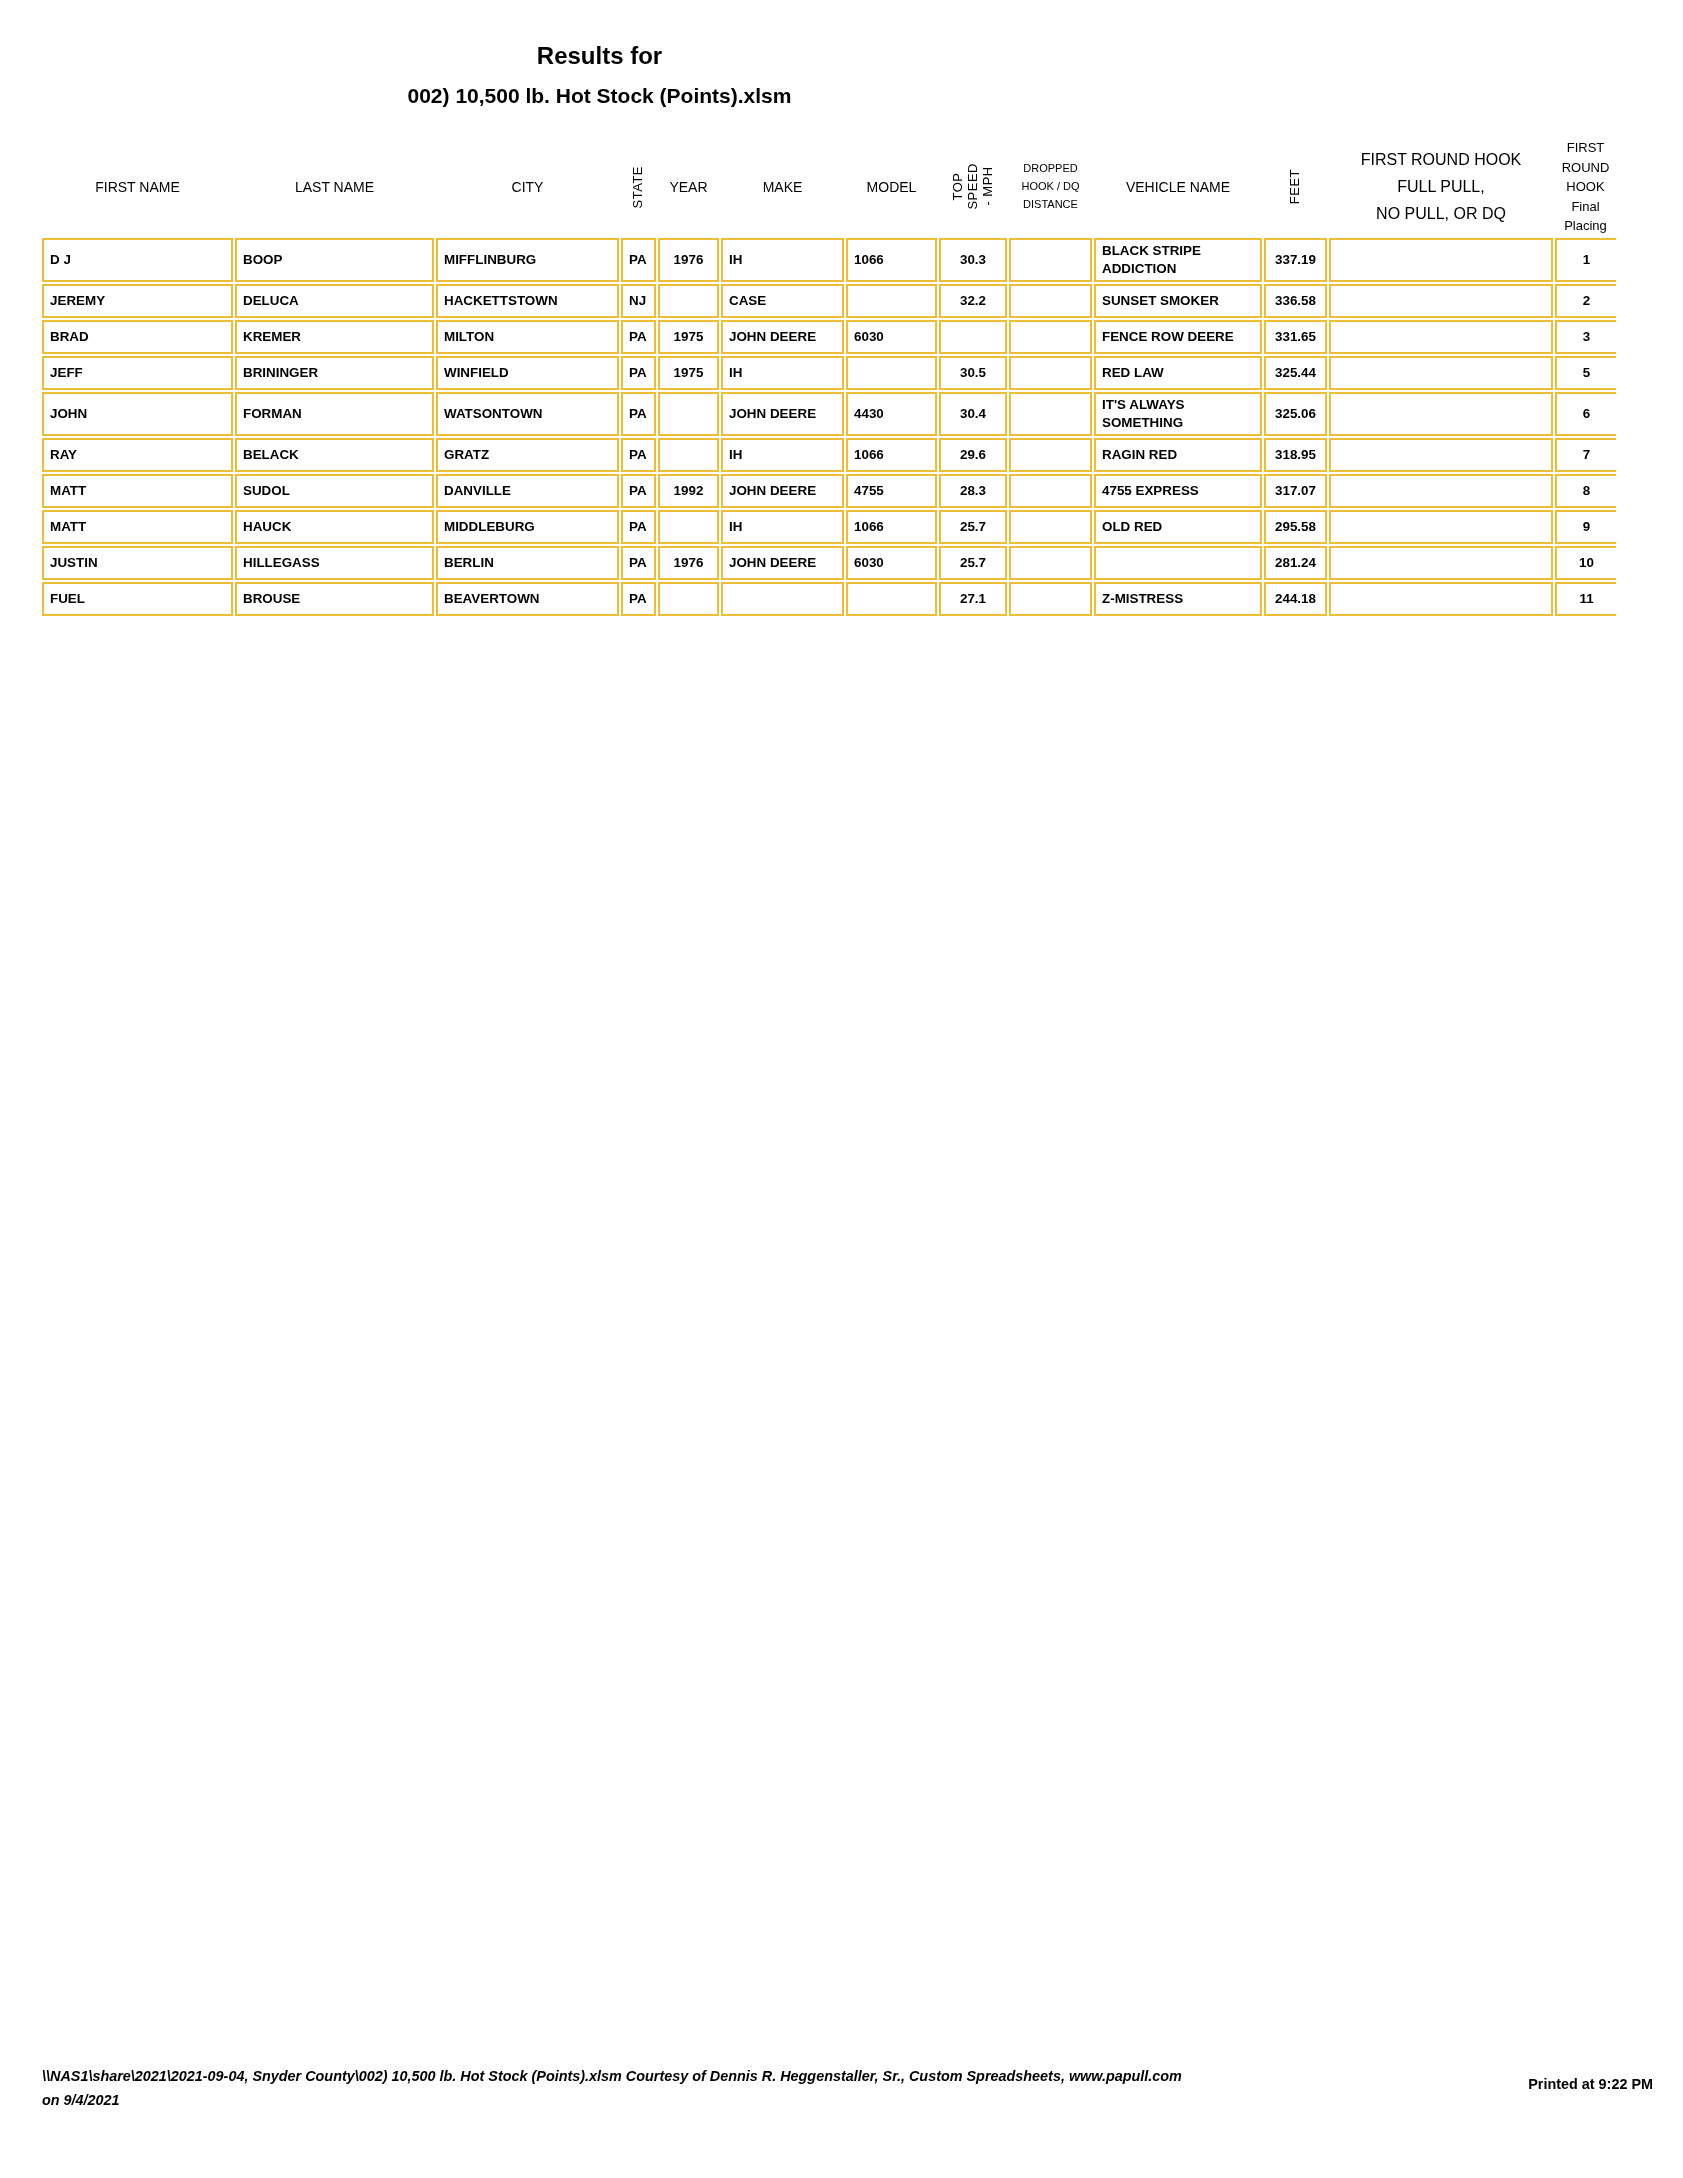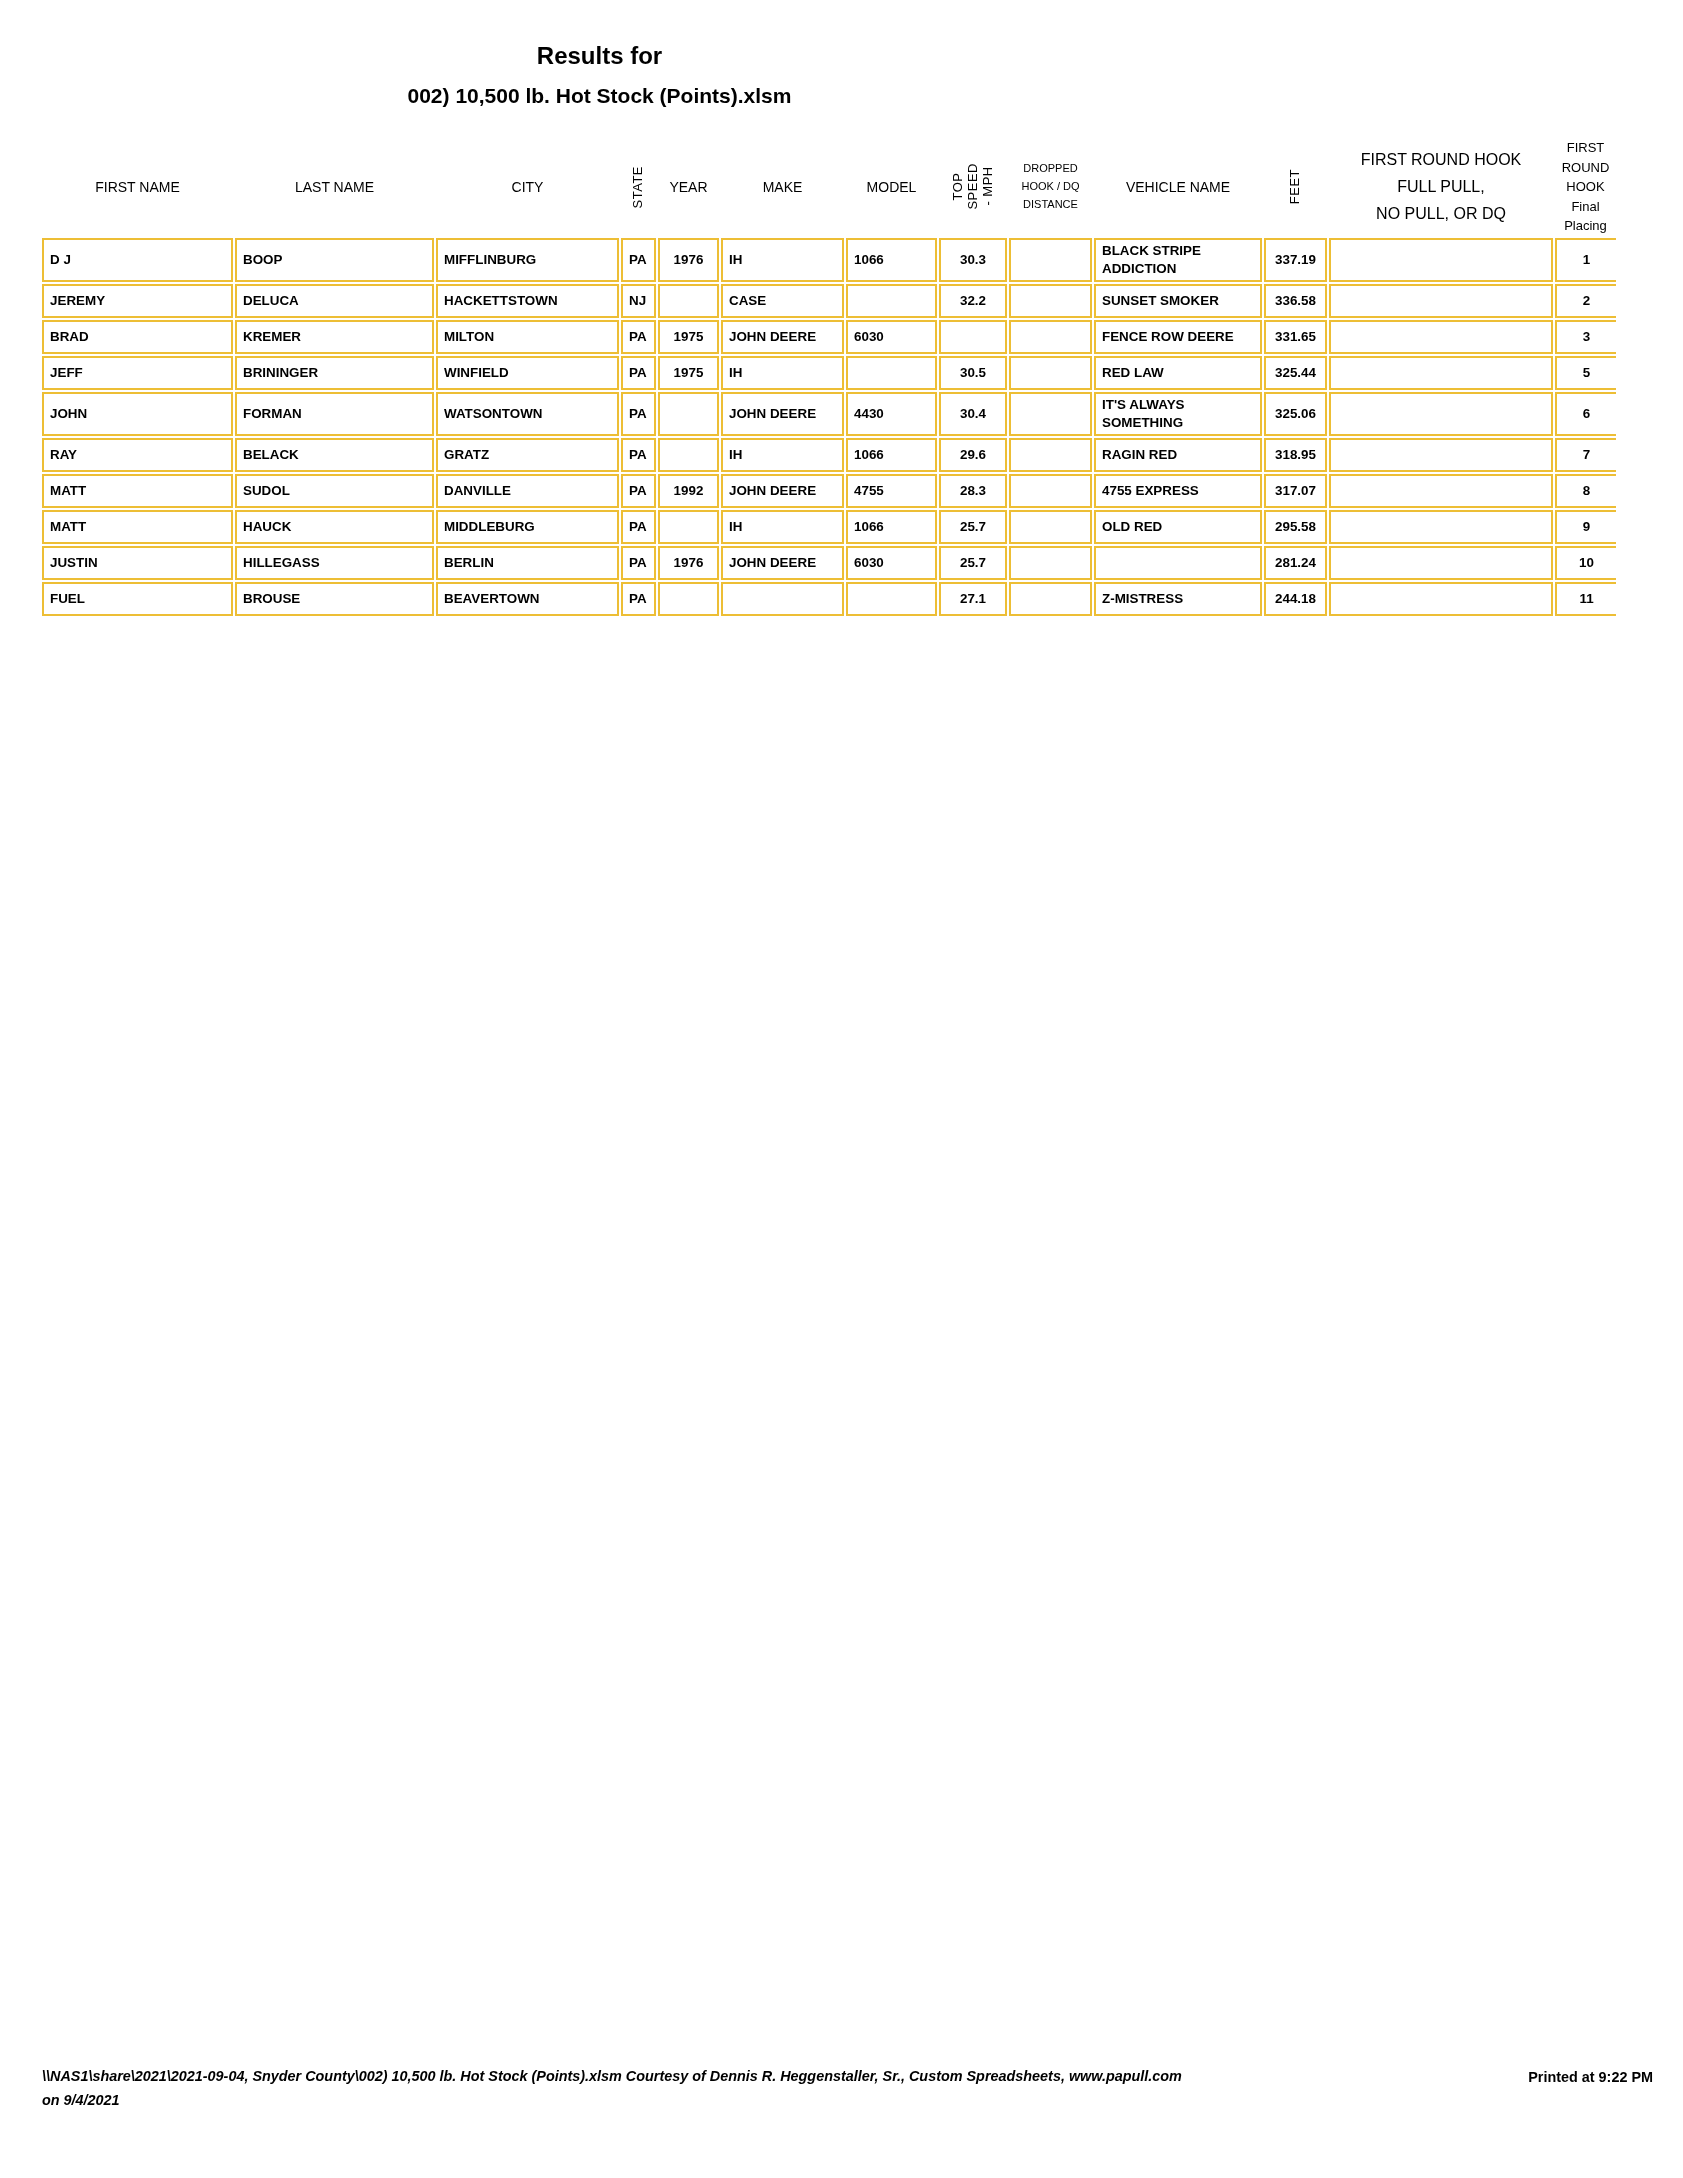--- a/index.html
+++ b/index.html
@@ -61,21 +61,21 @@
   tbody td.al { text-align: left; }
   tbody td.ac { text-align: center; }
   tbody td:last-child { border-right: none; }
   .footer {
     position: absolute;
     left: 42px; right: 30px; top: 2065px;
     font-weight: bold;
     font-size: 14.4px;
     line-height: 1.65;
   }
-  .footer-right { position: absolute; right: 0; top: 1px; }
+  .footer-right { position: absolute; right: 0; top: 8px; }
   .footer-left { padding-right: 238px; font-style: italic; }
 </style>
 </head>
 <body>
 
 <div class="title-block">
   <div class="title-line1">Results for</div>
   <div class="title-line2">002) 10,500 lb. Hot Stock (Points).xlsm</div>
 </div>
 

